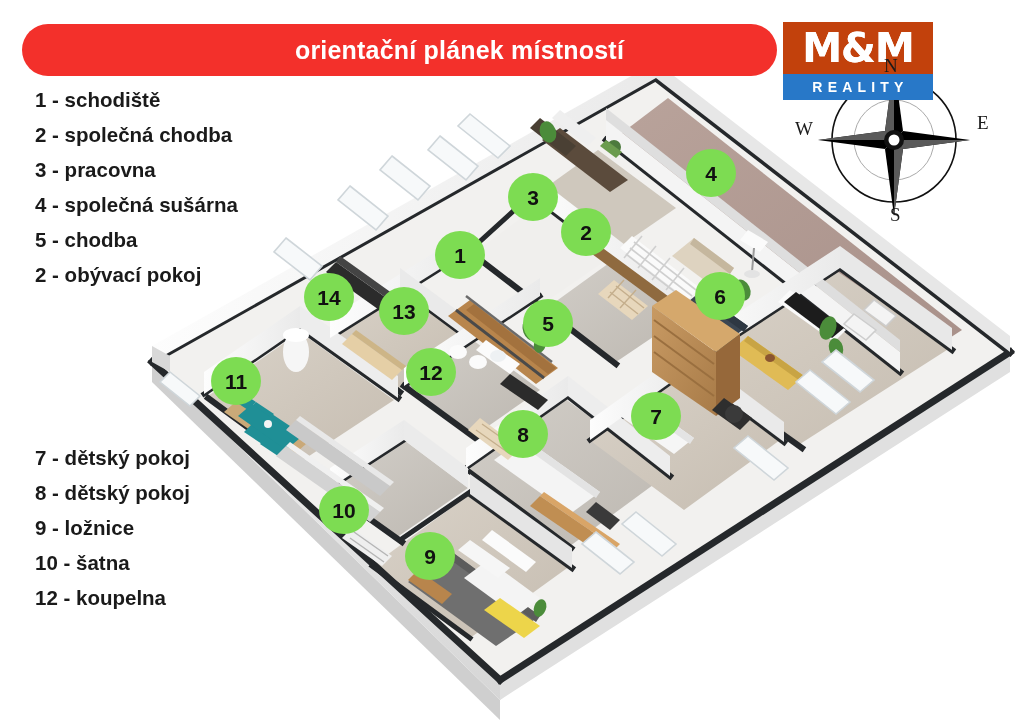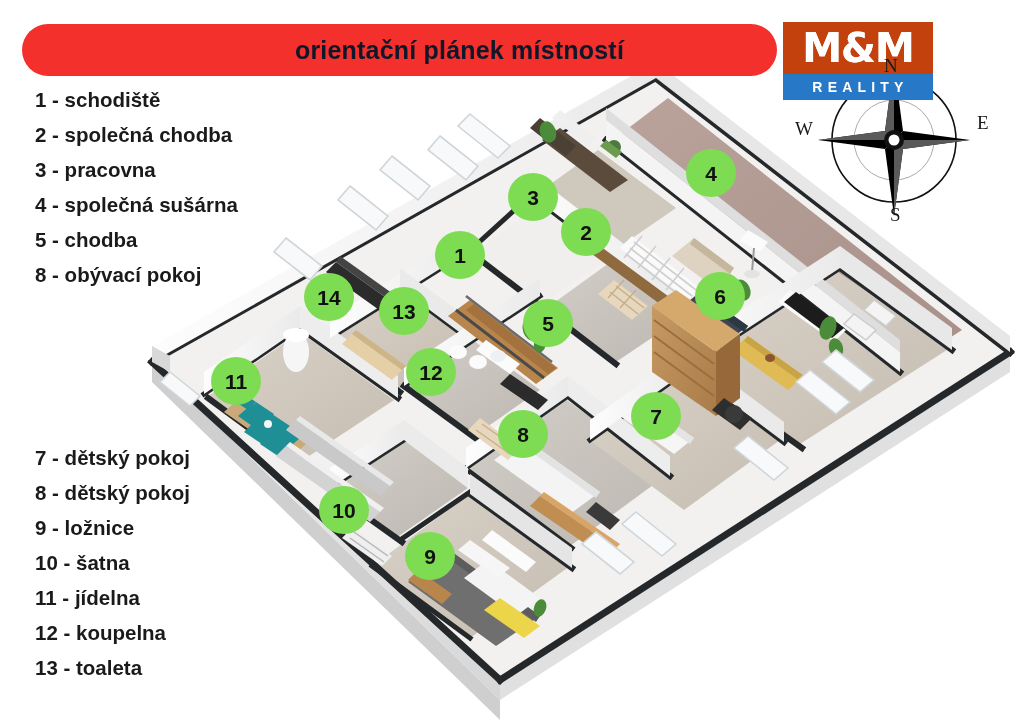--- a/index.html
+++ b/index.html
@@ -9,21 +9,21 @@
     font-family:"Liberation Sans", sans-serif; background:#ffffff;
   }
 
   
   #title-banner{
     position:absolute; left:22px; top:24px; width:755px; height:52px;
     background:#f3302b; border-radius:26px;
     display:flex; align-items:center; justify-content:center;
   }
   #title-text{
-    font-size:25px; font-weight:bold; color:#0f172a; letter-spacing:.2px;
+    font-size:25px; font-weight:bold; color:#ffffff; letter-spacing:.2px;
     white-space:nowrap; padding-left:120px;
   }
 
   
   #logo{ position:absolute; left:783px; top:22px; width:150px; height:78px; z-index:9; }
   #logo-red{
     position:absolute; left:0; top:0; width:150px; height:52px;
     background:#c2410c; display:flex; align-items:center; justify-content:center;
   }
   #logo-mm{
@@ -462,31 +462,29 @@
   <span class="comp-label" id="comp-w">W</span>
   <span class="comp-label" id="comp-s">S</span>
 </div>
 
 <div class="legend" id="legend-top">
   <div class="legend-item">1 - schodiště</div>
   <div class="legend-item">2 - společná chodba</div>
   <div class="legend-item">3 - pracovna</div>
   <div class="legend-item">4 - společná sušárna</div>
   <div class="legend-item">5 - chodba</div>
-  <div class="legend-item">8 - obývací pokoj</div>
+  <div class="legend-item">2 - obývací pokoj</div>
 </div>
 
 <div class="legend" id="legend-bottom">
   <div class="legend-item">7 - dětský pokoj</div>
   <div class="legend-item">8 - dětský pokoj</div>
   <div class="legend-item">9 - ložnice</div>
   <div class="legend-item">10 - šatna</div>
-  <div class="legend-item">11 - jídelna</div>
   <div class="legend-item">12 - koupelna</div>
-  <div class="legend-item">13 - toaleta</div>
 </div>
 
 <div class="marker" style="left:435px; top:231px;">
     <span>1</span>
   </div>
 <div class="marker" style="left:561px; top:208px;">
     <span>2</span>
   </div>
 <div class="marker" style="left:508px; top:173px;">
     <span>3</span>

